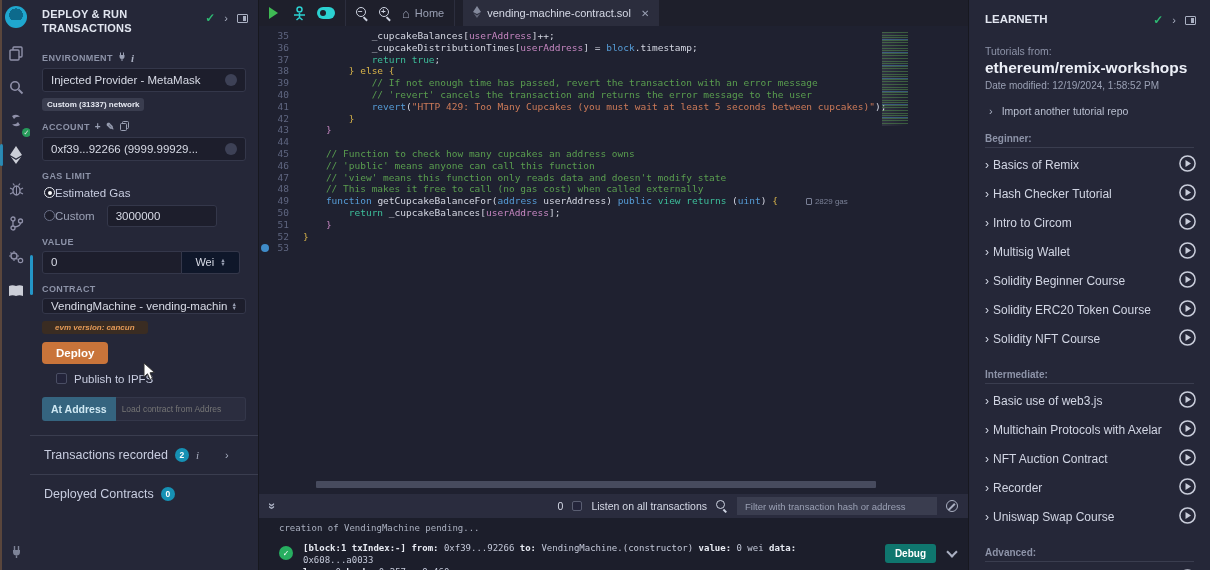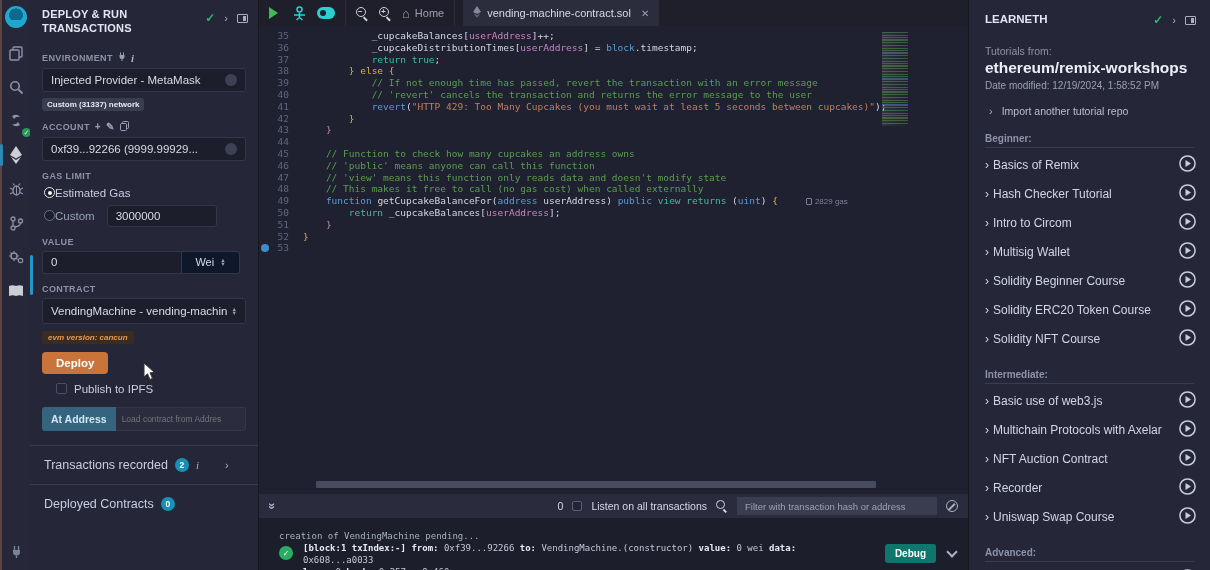--- a/index.html
+++ b/index.html
@@ -34,21 +34,21 @@
   .net-badge { display:inline-block; margin:6px 12px 0 12px; background:#3a3d4f; color:#e6e9f2; font-size:8px; font-weight:bold; padding:2px 5px; border-radius:3px; }
   .radio-row { display:flex; align-items:center; margin:6px 12px 0 14px; font-size:11.5px; }
   .radio { width:11px; height:11px; border-radius:50%; border:1px solid #6a7088; background:#1d1e2c; position:relative; flex:0 0 11px; }
   .radio.sel { background:#1d1e2c; border-color:#e8ebf3; }
   .radio.sel::after { content:""; position:absolute; left:2.5px; top:2.5px; width:4px; height:4px; border-radius:50%; background:#fff; }
   .gas-input { margin-left:12px; width:110px; background:#1d1e2c; border:1px solid #34374a; border-radius:3px; height:22px; color:#d8dbe6; font-size:11.5px; padding:0 8px; font-family:"Liberation Sans",sans-serif; }
   .value-row { display:flex; margin:0 12px; gap:0; }
   .value-input { width:140px; background:#1d1e2c; border:1px solid #34374a; border-radius:3px 0 0 3px; height:23px; color:#d8dbe6; font-size:11.5px; padding:0 8px; font-family:"Liberation Sans",sans-serif; }
   .wei-select { width:58px; background:#0f172a; border:1px solid #34374a; border-left:none; border-radius:0 3px 3px 0; display:flex; align-items:center; justify-content:center; gap:6px; font-size:11px; color:#d8dbe6; }
   .updown { display:flex; flex-direction:column; line-height:4px; font-size:5.5px; color:#9aa0b4; }
-  .evm-badge { display:inline-block; margin:7px 12px 0 12px; background:#3a2c22; color:#e49a57; font-size:8px; font-weight:bold; font-style:italic; padding:2px 6px; border-radius:3px; }
+  .evm-badge { display:inline-block; margin:7px 12px 0 12px; background:#3a2c22; color:#e49a57; font-size:8px; font-weight:bold; font-style:italic; padding:2px 13px; border-radius:3px; }
   .deploy-btn { margin:8px 12px 0 12px; background:#c9743a; border:none; border-radius:4px; color:#fff; font-size:11.5px; font-weight:bold; padding:5px 14px; cursor:pointer; font-family:"Liberation Sans",sans-serif; }
   .chk-row { display:flex; align-items:center; gap:7px; margin:9px 12px 0 26px; font-size:11.5px; }
   .chk { width:11px; height:11px; border:1px solid #4a4e64; background:#23243a; border-radius:2px; flex:0 0 11px; }
   .ataddr-row { display:flex; margin:12px 12px 0 12px; }
   .ataddr-btn { background:#35647f; color:#cfe8f3; font-weight:bold; font-size:10.5px; border:none; border-radius:3px 0 0 3px; padding:6px 9px; font-family:"Liberation Sans",sans-serif; }
   .ataddr-input { flex:1; background:#2b2d3f; border:1px solid #34374a; border-left:none; border-radius:0 3px 3px 0; color:#8d93a8; font-size:8.5px; padding:0 6px; font-family:"Liberation Sans",sans-serif; min-width:0; }
   .divider { border-top:1px solid #3a3d4f; margin-top:14px; }
   .sp-row { display:flex; align-items:center; padding:12px 14px; font-size:12.5px; color:#c8cde0; }
   .count-badge { background:#1691b4; color:#fff; border-radius:50%; width:14px; height:14px; font-size:8.5px; font-weight:bold; display:inline-flex; align-items:center; justify-content:center; margin-left:7px; }
   .info-i { font-family:"Liberation Serif",serif; font-style:italic; color:#aab0c2; margin-left:7px; font-size:11px; }
@@ -102,21 +102,21 @@
   .tt-label { color:#d5d9e6; font-size:10.5px; }
   .search-g { position:relative; width:12px; height:12px; }
   .search-g::before { content:""; position:absolute; left:0; top:0; width:7px; height:7px; border:1.5px solid #cfd4e2; border-radius:50%; }
   .search-g::after { content:""; position:absolute; right:1px; bottom:1px; width:4px; height:1.5px; background:#cfd4e2; transform:rotate(45deg); }
   .filter-input { width:200px; height:18px; background:#3a3d4f; border:none; border-radius:0; color:#c3c8d8; font-size:9.5px; padding:0 8px; font-family:"Liberation Sans",sans-serif; }
   .filter-input::placeholder { color:#9aa0b4; }
   .nosign { width:12px; height:12px; border:1.5px solid #aab0c2; border-radius:50%; position:relative; }
   .nosign::after { content:""; position:absolute; left:0px; top:4.5px; width:9px; height:1.5px; background:#aab0c2; transform:rotate(-45deg); }
 
   .terminal { flex:0 0 52px; background:#1c1e2b; font-family:"DejaVu Sans Mono",monospace; position:relative; }
-  .pending { color:#aab0c0; font-size:9px; padding:13px 0 0 20px; }
+  .pending { color:#aab0c0; font-size:9px; padding:5px 0 0 20px; }
   .entry { position:absolute; left:20px; right:12px; top:22px; display:flex; align-items:flex-start; gap:10px; }
   .ok-circle { width:14px; height:14px; border-radius:50%; background:#27ae60; color:#fff; font-size:9px; display:flex; align-items:center; justify-content:center; margin-top:6px; flex:0 0 14px; }
   .entry-text { font-size:9px; color:#c3c8d8; line-height:12px; padding-top:2px; max-width:560px; }
   .seg-b { font-weight:bold; color:#e8ebf3; }
   .seg-n { color:#c3c8d8; }
   .entry-actions { margin-left:auto; display:flex; align-items:center; gap:12px; padding-top:4px; }
   .debug-btn { background:#0f766e; color:#fff; border:none; border-radius:3px; font-size:10px; font-weight:bold; padding:4px 10px; font-family:"Liberation Sans",sans-serif; }
   .chev-down { width:8px; height:8px; border-right:2px solid #aab0c2; border-bottom:2px solid #aab0c2; transform:rotate(45deg); margin-top:-3px; }
 
   
@@ -282,21 +282,21 @@
         <span class="updown">
             <span>▲</span>
             <span>▼</span>
           </span>
       </div>
     </div>
 
     <div class="sp-label">
         <span>CONTRACT</span>
       </div>
-    <div class="dropdown" style="height:26px">
+    <div class="dropdown" style="height:16px">
       <span style="white-space:nowrap;overflow:hidden;max-width:180px">VendingMachine - vending-machin</span>
       <span class="updown" style="margin-left:auto">
           <span>▲</span>
           <span>▼</span>
         </span>
     </div>
     <span class="evm-badge">evm version: cancun</span>
 
     <div><button class="deploy-btn">Deploy</button></div>
 

